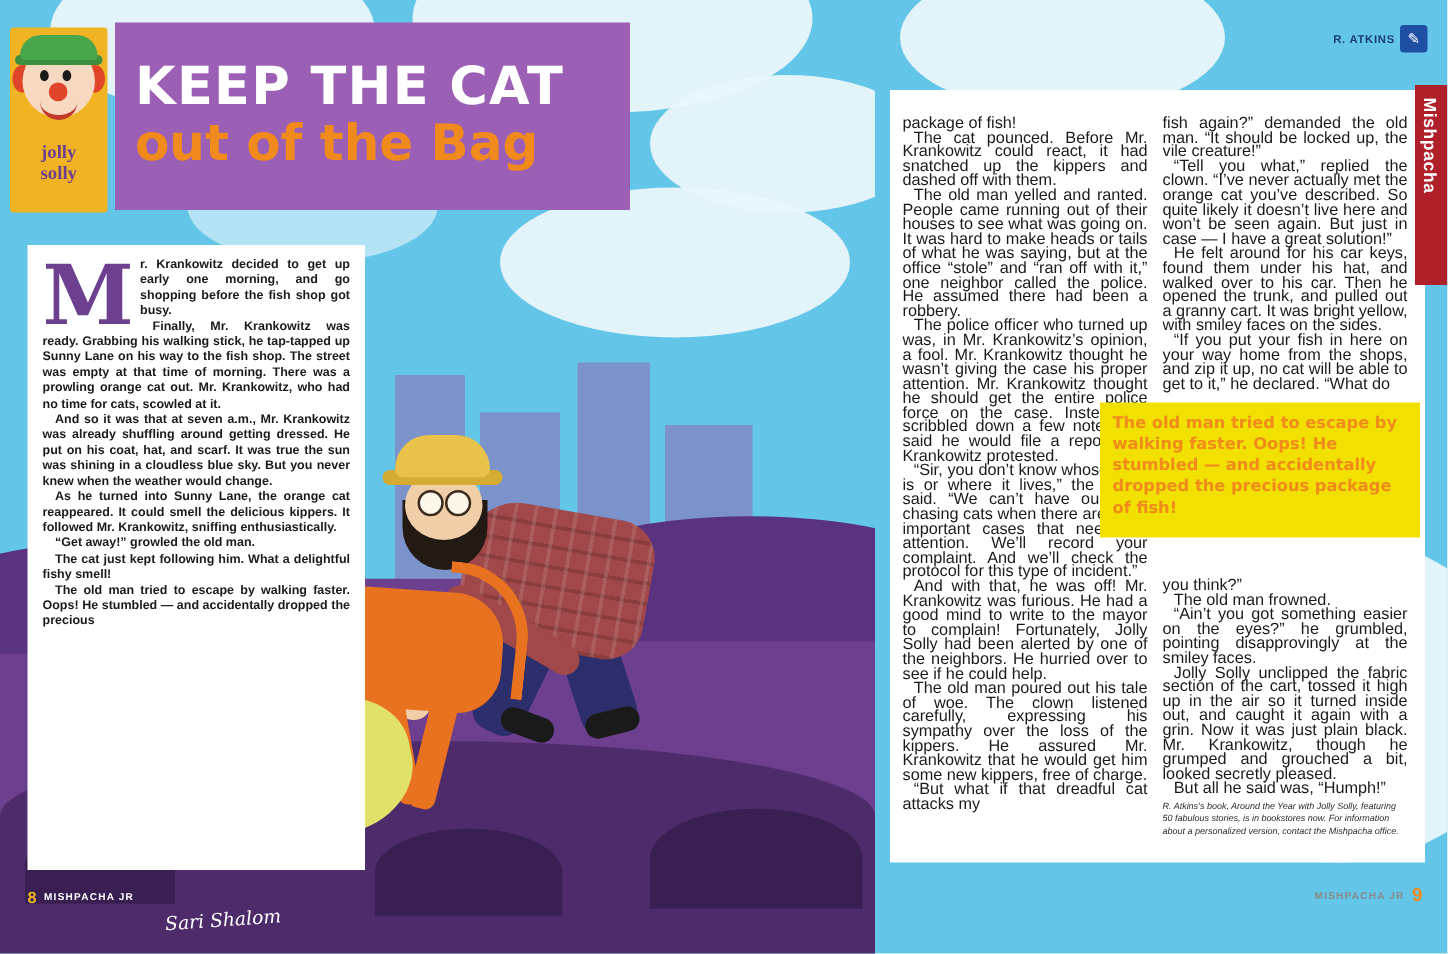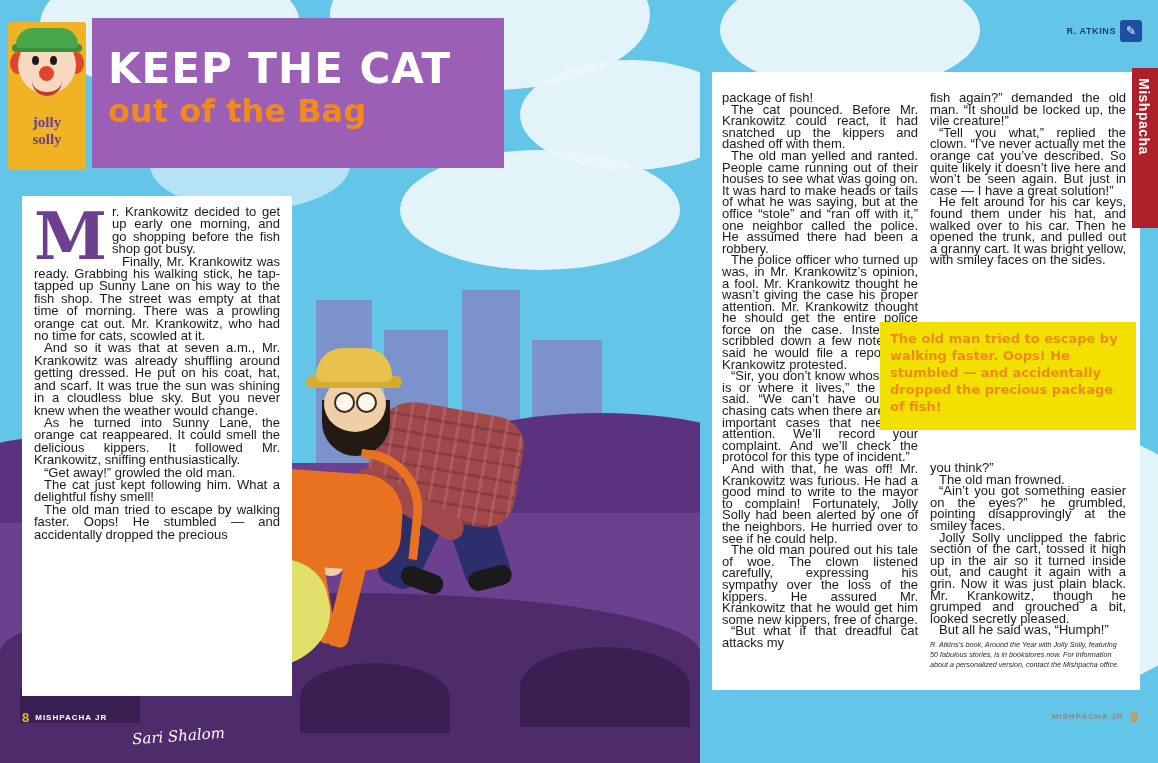--- a/index.html
+++ b/index.html
@@ -106,21 +106,21 @@
     font-family: "DejaVu Sans", sans-serif;
     font-size: 42px;
     font-weight: bold;
     letter-spacing: 1px;
     color: #ffffff;
   }
   .title-line2 {
     position: absolute;
     left: 108px; top: 92px;
     font-family: "DejaVu Sans", sans-serif;
-    font-size: 32px;
+    font-size: 40px;
     font-weight: bold;
     color: #f08a1d;
   }
 
   
   .logo-box {
     position: absolute;
     left: 8px; top: 22px;
     width: 78px; height: 148px;
     background: #f0b323;
@@ -225,25 +225,26 @@
     float: left;
     font-family: "DejaVu Serif", serif;
     font-size: 66px;
     line-height: 56px;
     font-weight: bold;
     color: #6d3f8f;
     margin: 2px 5px 0 0;
   }
   .story-box p {
     margin: 0 0 0 0;
-    font-size: 13px;
+    font-size: 10px;
     line-height: 12.4px;
     color: #1a1a1a;
     text-align: justify;
     text-indent: 10px;
+    font-weight: bold;
   }
   .story-box p.first { text-indent: 0; }
   .story-box p + p { margin-top: 0; }
 
   
   .col {
     position: absolute;
     top: 92px;
     width: 196px;
     font-size: 13px;
@@ -617,20 +618,21 @@
     <p>“Sir, you don’t know whose cat it is or where it lives,” the officer said. “We can’t have our men chasing cats when there are more important cases that need our attention. We’ll record your complaint. And we’ll check the protocol for this type of incident.”</p>
     <p>And with that, he was off! Mr. Krankowitz was furious. He had a good mind to write to the mayor to complain! Fortunately, Jolly Solly had been alerted by one of the neighbors. He hurried over to see if he could help.</p>
     <p>The old man poured out his tale of woe. The clown listened carefully, expressing his sympathy over the loss of the kippers. He assured Mr. Krankowitz that he would get him some new kippers, free of charge.</p>
     <p>“But what if that dreadful cat attacks my</p>
   </div>
 
   <div class="col c2" style="height:228px; overflow:hidden;">
     <p class="noind">fish again?” demanded the old man. “It should be locked up, the vile creature!”</p>
     <p>“Tell you what,” replied the clown. “I’ve never actually met the orange cat you’ve described. So quite likely it doesn’t live here and won’t be seen again. But just in case — I have a great solution!”</p>
     <p>He felt around for his car keys, found them under his hat, and walked over to his car. Then he opened the trunk, and pulled out a granny cart. It was bright yellow, with smiley faces on the sides.</p>
+    <p>“If you put your fish in here on your way home from the shops, and zip it up, no cat will be able to get to it,” he declared. “What do</p>
   </div>
 
   <div class="pullquote">
     <div class="pullquote-text">The old man tried to escape by walking faster. Oops! He stumbled — and accidentally dropped the precious package of fish!</div>
   </div>
 
   <div class="col c2" style="top:462px;">
     <p class="noind">you think?”</p>
     <p>The old man frowned.</p>
     <p>“Ain’t you got something easier on the eyes?” he grumbled, pointing disapprovingly at the smiley faces.</p>

